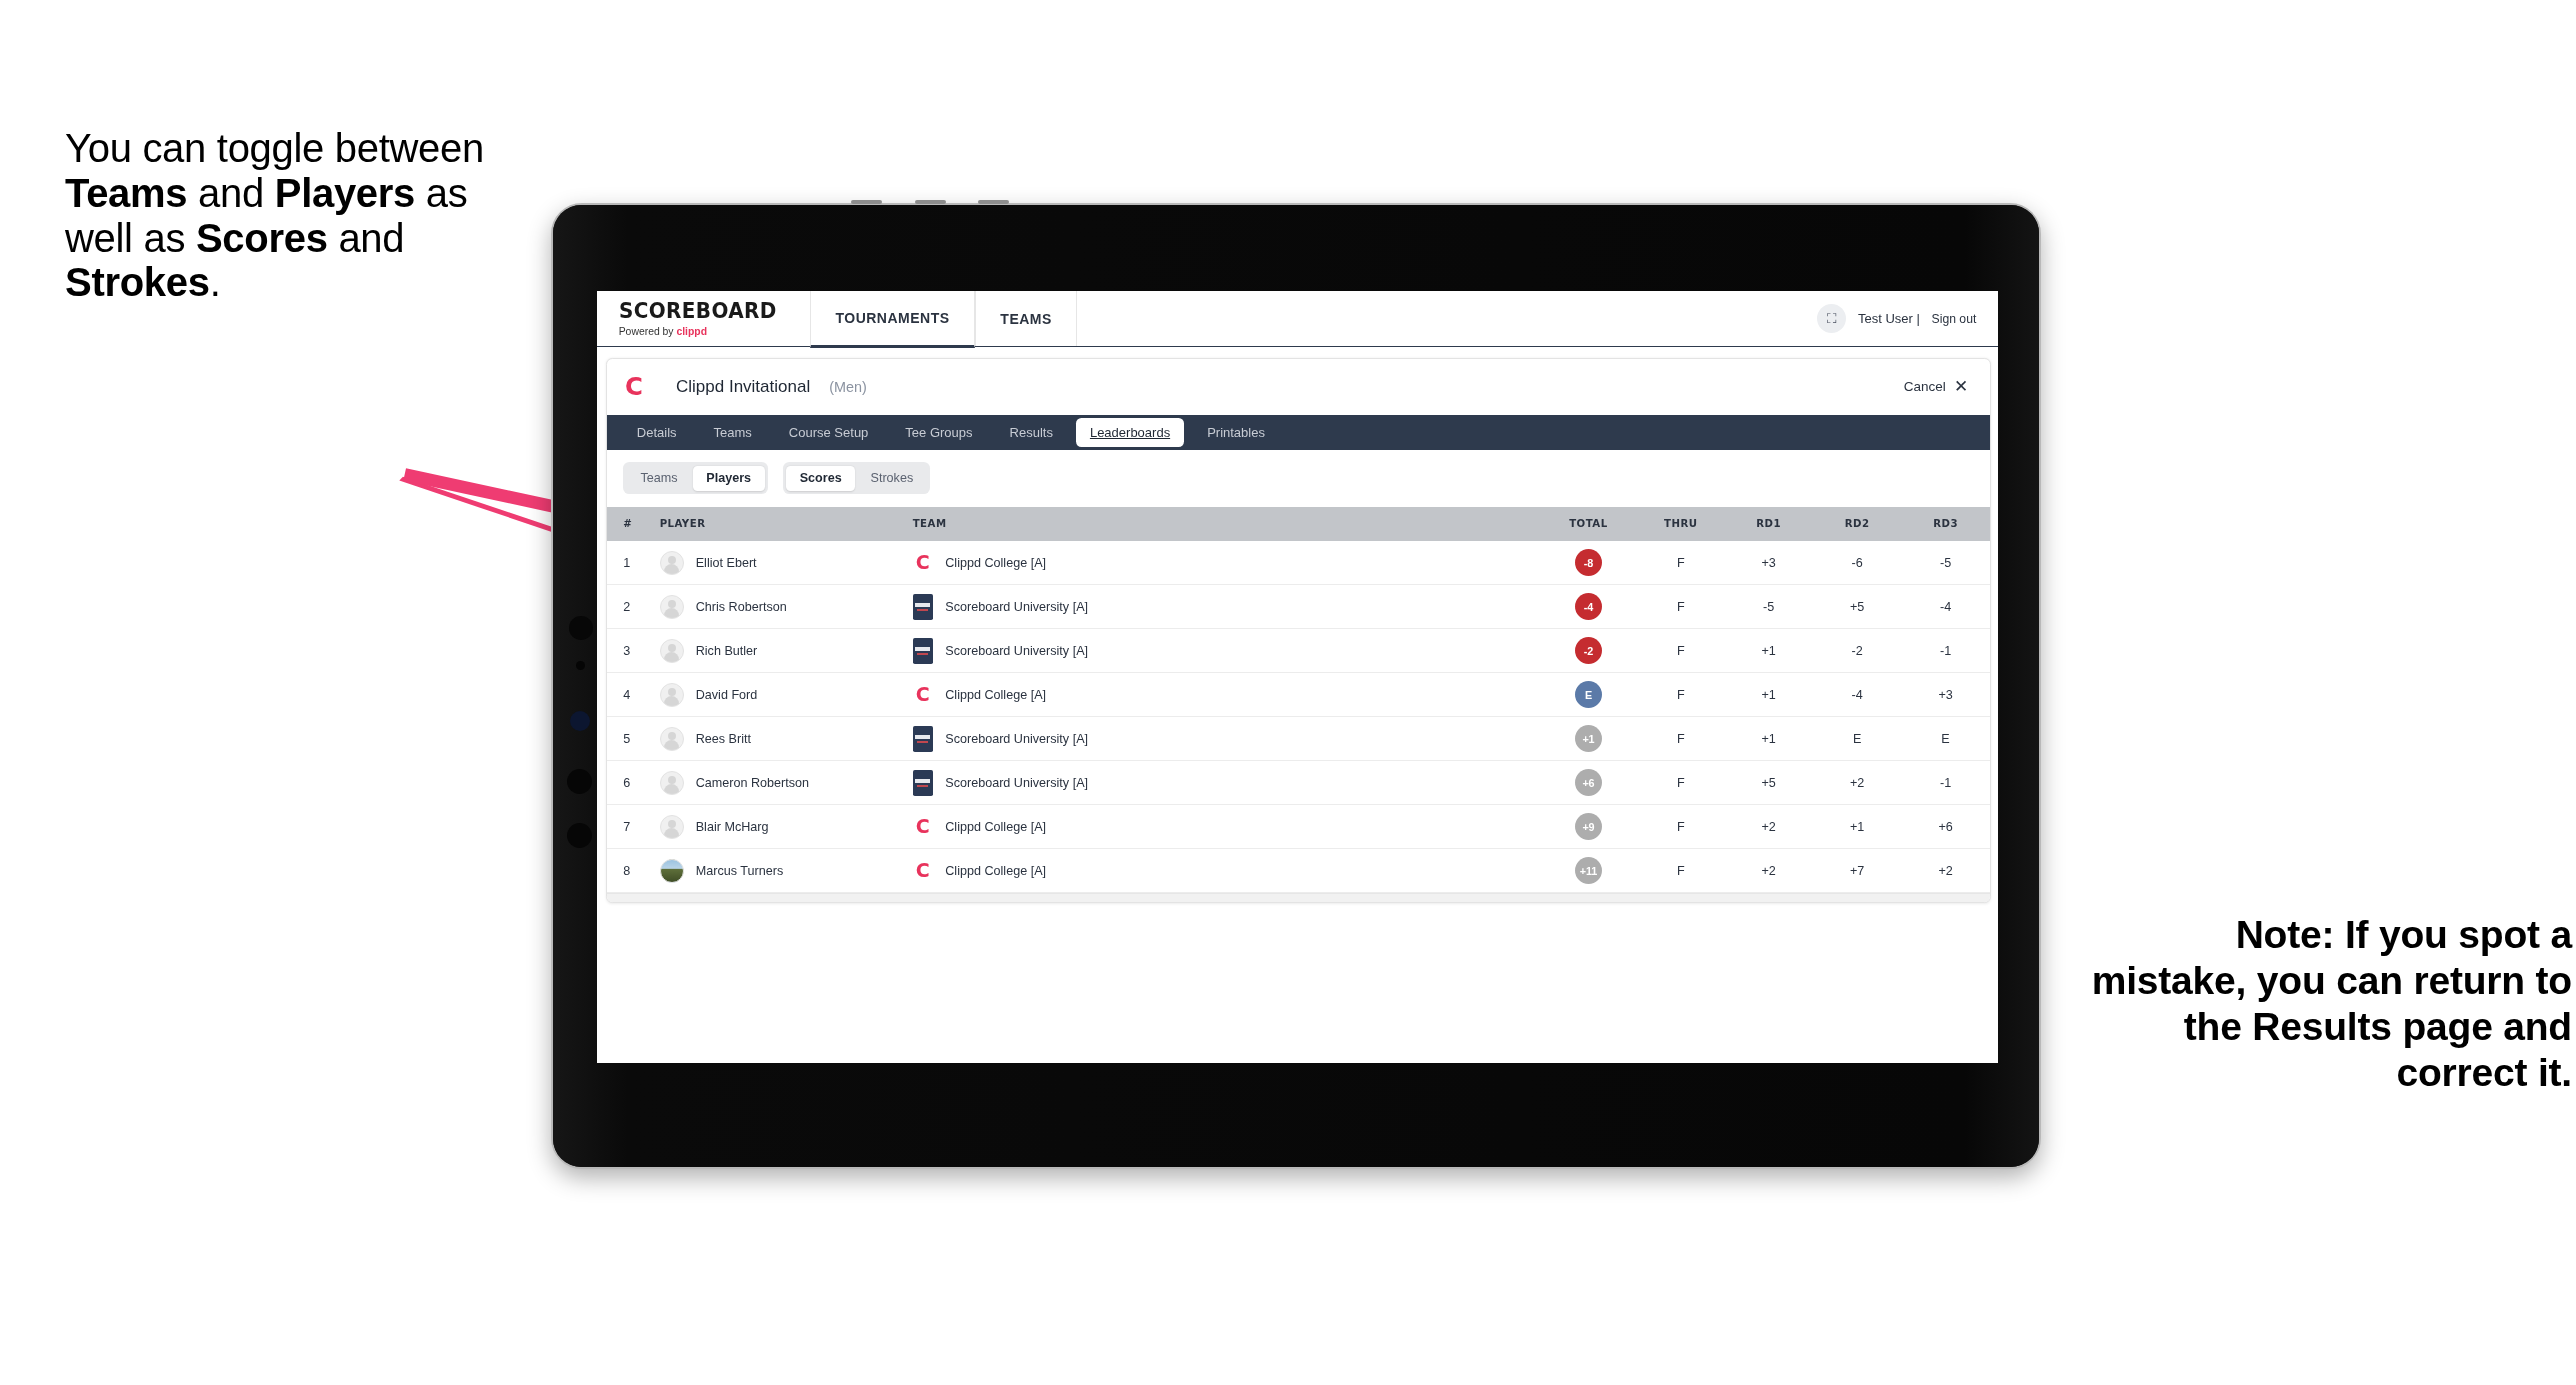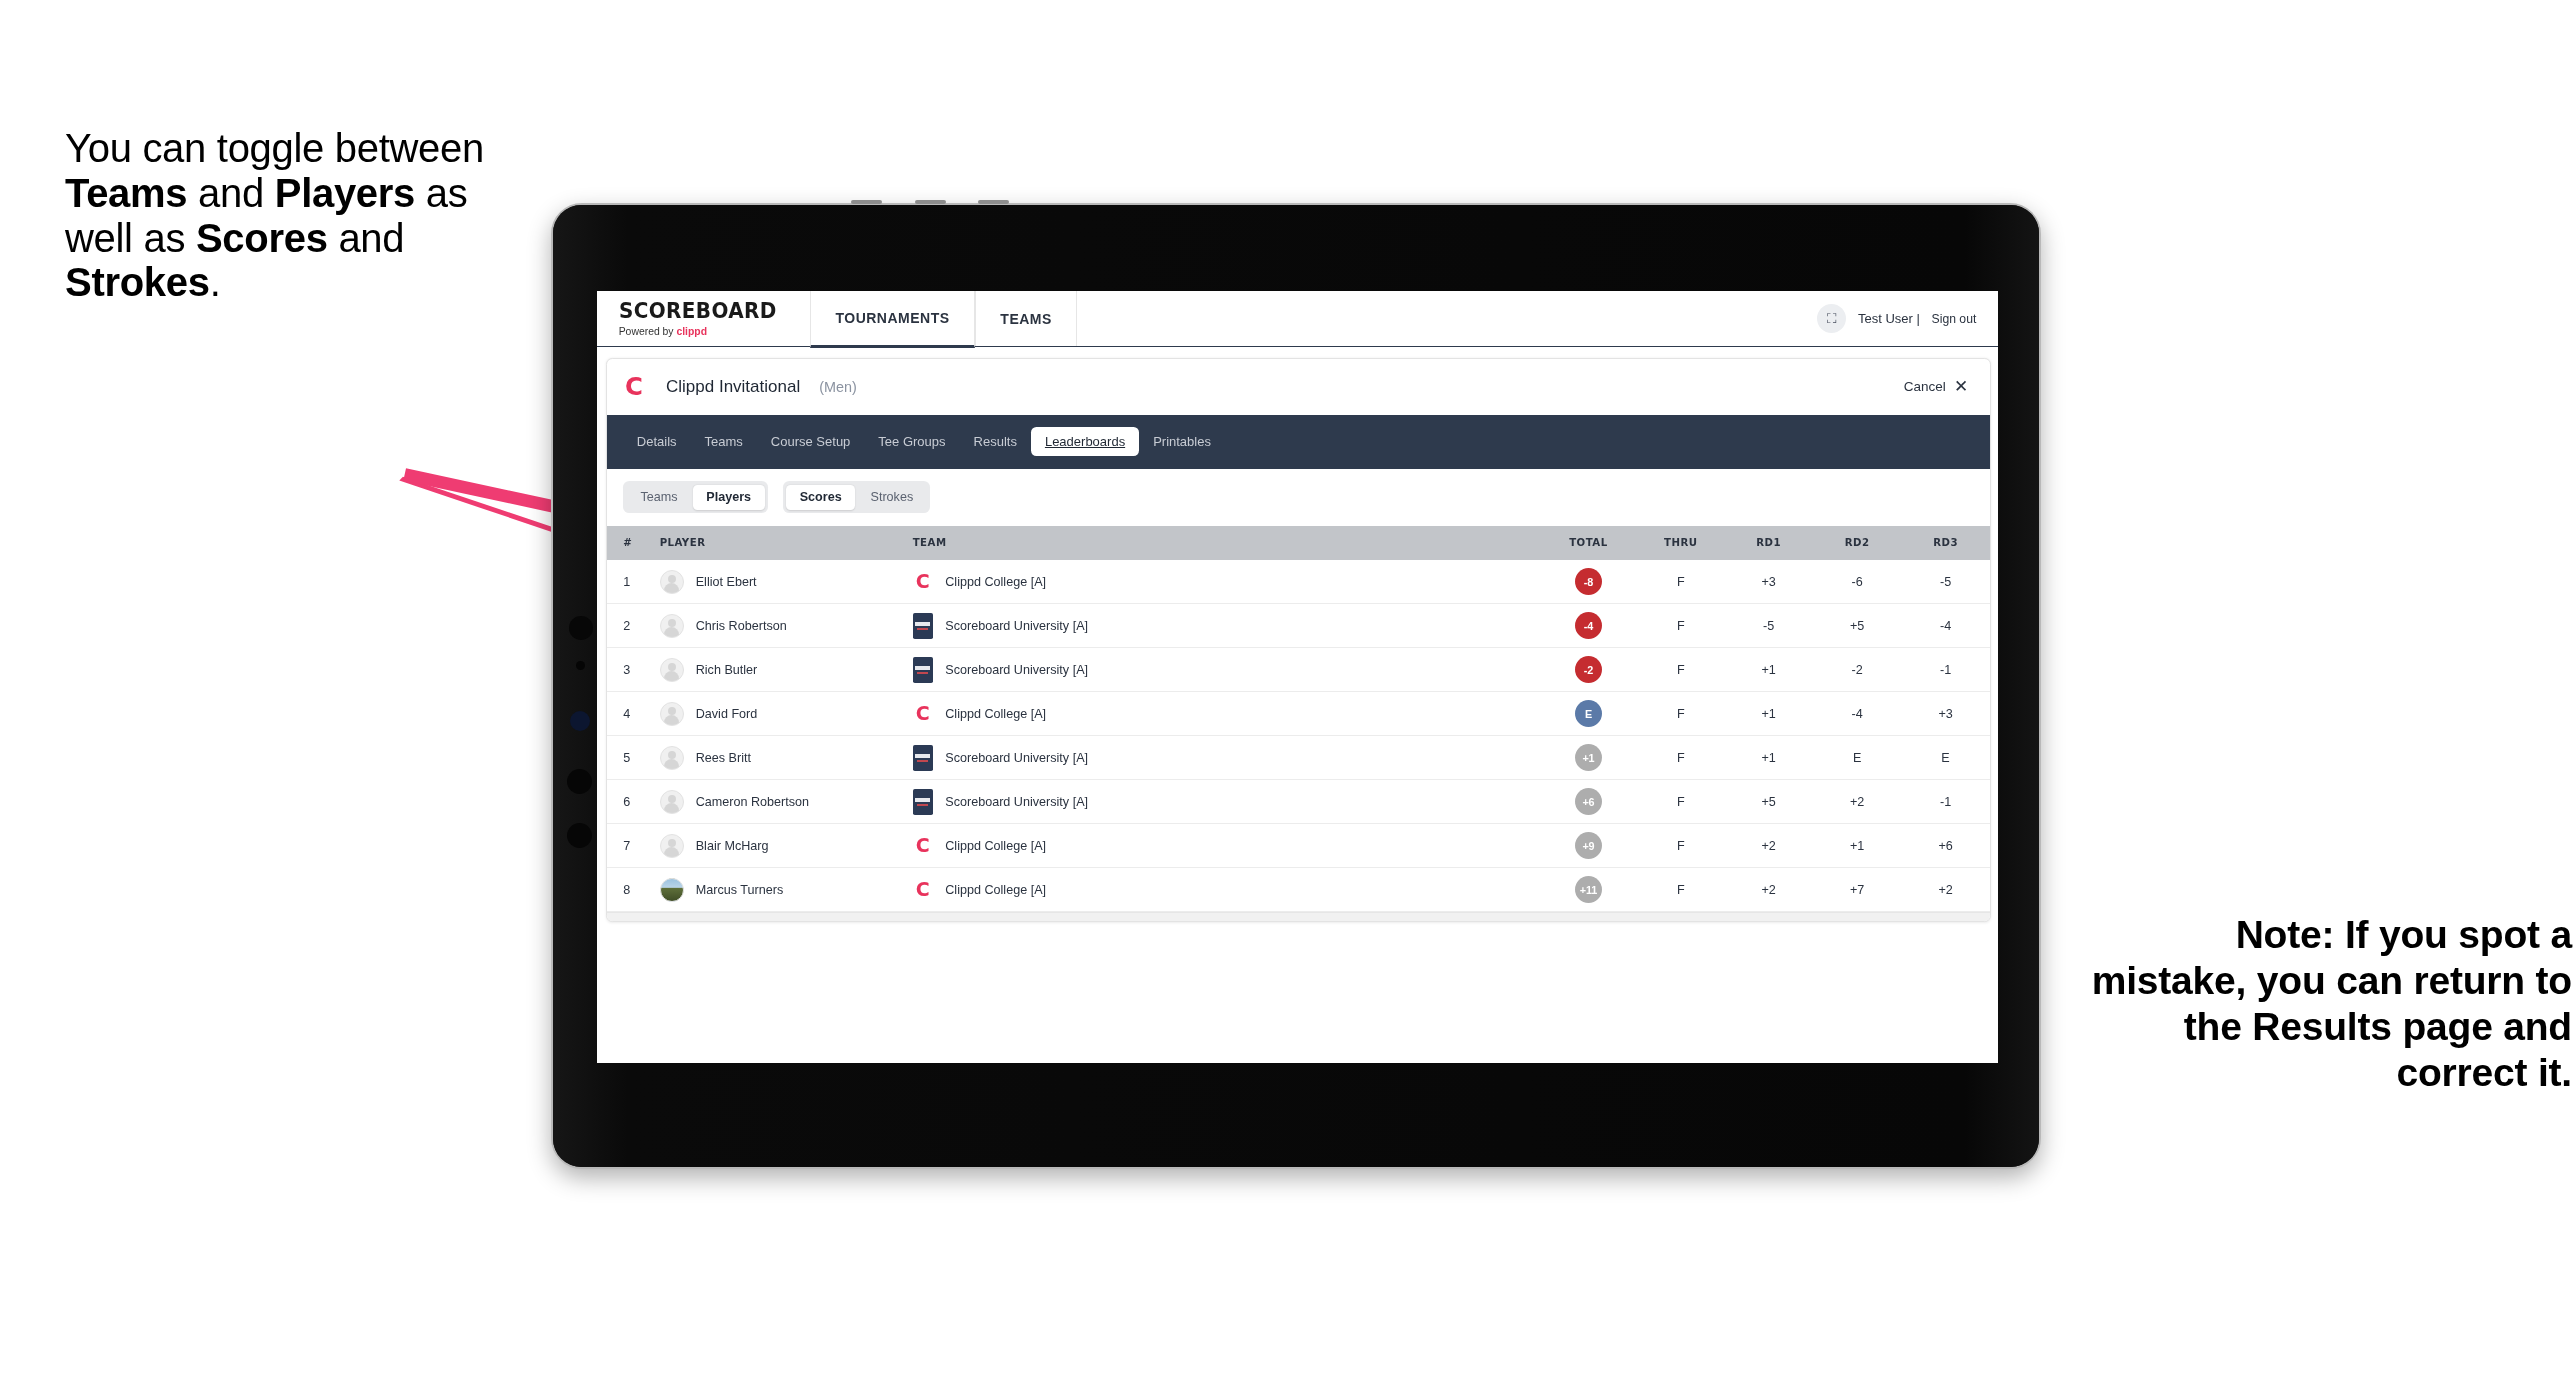--- a/index.html
+++ b/index.html
@@ -98,30 +98,30 @@
   .card {
     margin: 10.8px 7.2px 0 9px; background:#fff; border-radius:6.3px;
     border:0.9px solid #e3e3e3; box-shadow: 0 0.9px 2.7px rgba(0,0,0,0.08);
     overflow:hidden;
   }
   .card-head { display:flex; align-items:center; height: 56px; padding: 0 21.7px 0 18px; }
   .c-logo {
     color:#e8335c; font-weight:800; font-size: 24.4px; font-family:"DejaVu Sans",sans-serif;
     line-height:1; width: 31px;
   }
-  .tourney-title { font-size: 17px; color:#1f2733; margin-left: 10px; }
+  .tourney-title { font-size: 17px; color:#1f2733; margin-left: 20px; }
   .tourney-gender { font-size: 14.4px; color:#8b93a1; margin-left: 19px; }
   .cancel-wrap { margin-left:auto; display:flex; align-items:center; gap:8px; cursor:pointer; }
   .cancel-text { font-size:13.5px; color:#2b3340; }
   .cancel-x { font-size:17px; color:#2b3340; line-height:1; }
 
   
   .subnav {
-    background:#2e3a4d; height: 54px; display:flex; align-items:center;
-    padding-left: 16.3px; gap: 1px;
+    background:#2e3a4d; height: 35px; display:flex; align-items:center;
+    padding-left: 16.3px; gap: 10px;
   }
   .subnav-item {
     font-size: 13px; color:#c8ccd4; padding: 7.2px 13.5px; border-radius:5.4px; cursor:pointer;
   }
   .subnav-item.active {
     background:#ffffff; color:#1f2733; text-decoration: underline; font-weight:400;
   }
 
   
   .toggle-row { display:flex; align-items:center; gap: 14.4px; padding: 12.6px 0 12.6px 16.3px; background:#fff; }

